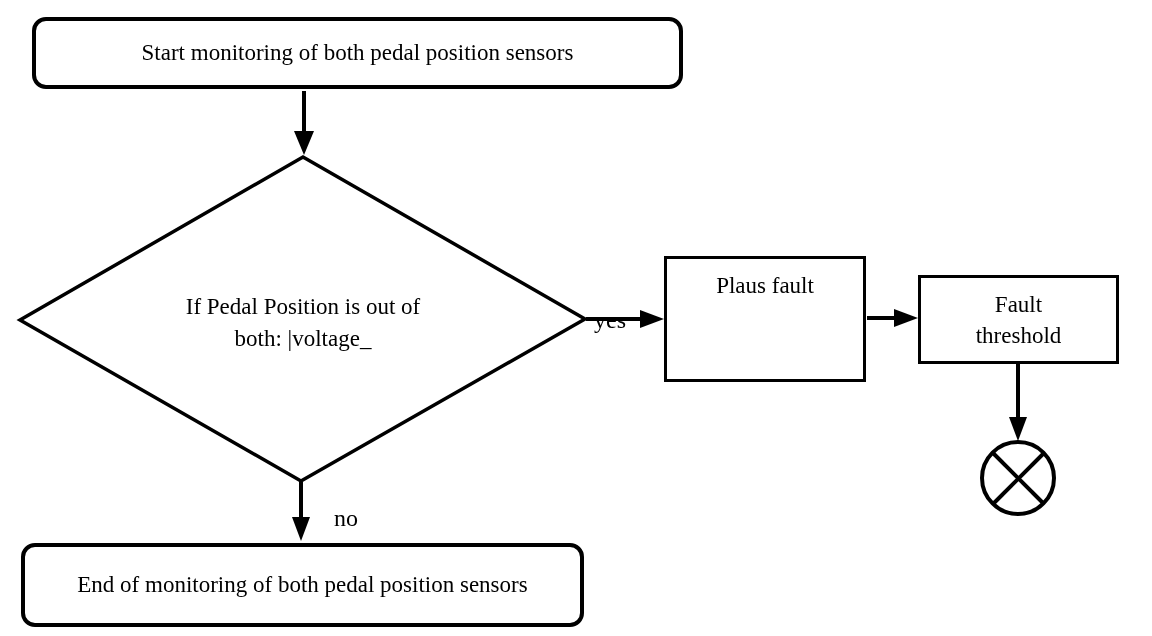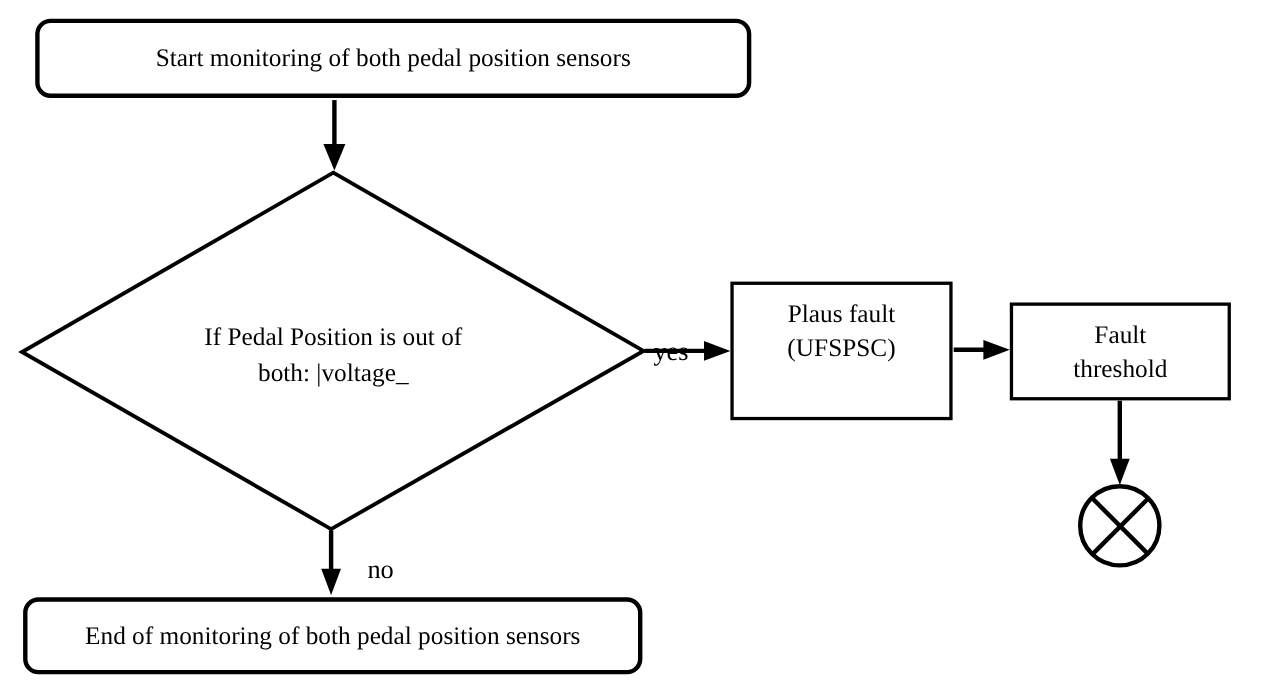--- a/index.html
+++ b/index.html
@@ -96,21 +96,21 @@
   .start-box {
     left: 32px;
     top: 17px;
     width: 651px;
     height: 72px;
   }
   .end-box {
     left: 21px;
     top: 543px;
     width: 563px;
-    height: 70px;
+    height: 84px;
     text-align: center;
   }
   .branch-label {
     position: absolute;
     font-size: 24px;
     line-height: 1;
     margin-top: 28px;
   }
   .yes-label {
     left: 594px;
@@ -170,21 +170,20 @@
     <span>If Pedal Position is out of</span>
     <span>both: |voltage_</span>
   </div>
 
   <span class="branch-label yes-label">yes</span>
   <span class="branch-label no-label">no</span>
 
   <div class="node process plaus-box">
     <div class="process-text">
       <span>Plaus fault</span>
-      <span>(UFSPSC)</span>
     </div>
   </div>
 
   <div class="node process fault-box">
     <div class="process-text">
       <span>Fault</span>
       <span>threshold</span>
     </div>
   </div>
 

